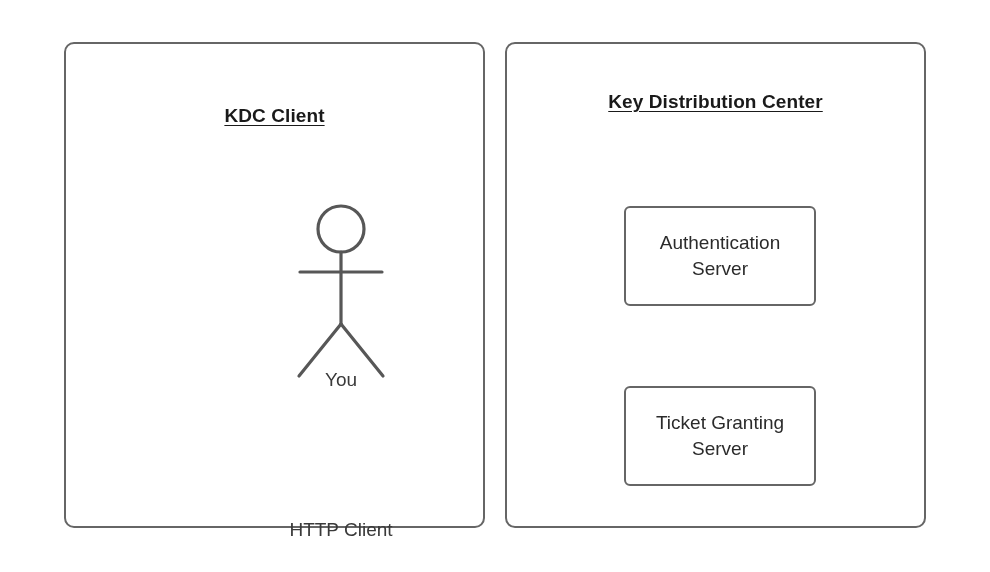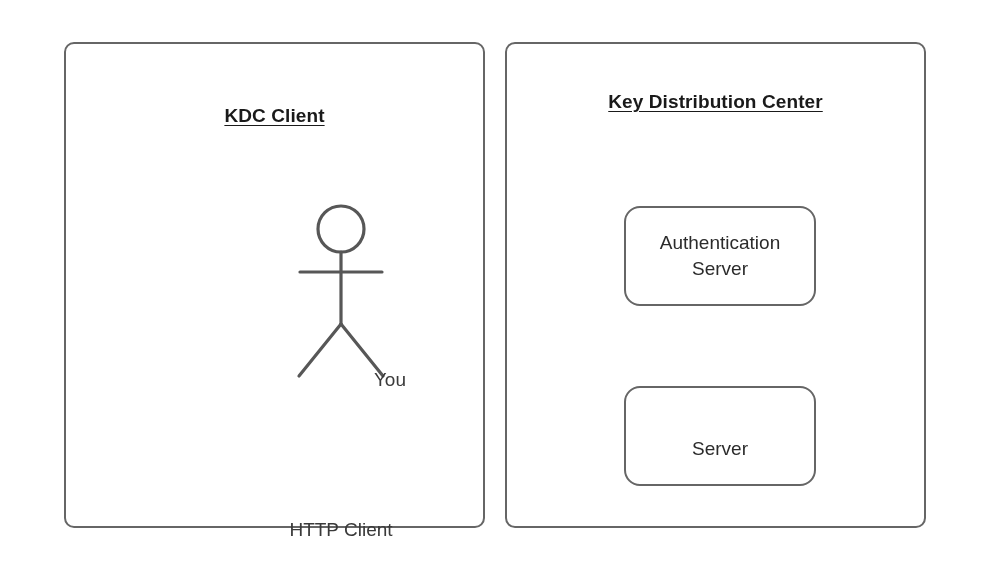--- a/index.html
+++ b/index.html
@@ -74,21 +74,21 @@
     top: 150px;
     width: 130px;
     height: 190px;
   }
   #actor-you svg { display: block; }
 
   .figure-label {
     position: absolute;
     left: 0;
     width: 100%;
-    text-align: right;
+    text-align: center;
     font-size: 19px;
     color: #3a3a3a;
     line-height: 24px;
   }
   #label-you {
     top: 324px;
     left: 210px;
     width: 130px;
   }
 
@@ -114,21 +114,21 @@
   }
 
   
   .server-box {
     position: absolute;
     box-sizing: border-box;
     left: 624px;
     width: 192px;
     height: 100px;
     border: 2px solid #666666;
-    border-radius: 16px;
+    border-radius: 6px;
     background: #ffffff;
     display: flex;
     align-items: center;
     justify-content: center;
     text-align: center;
     font-size: 19px;
     color: #2b2b2b;
     line-height: 26px;
     padding: 0 10px;
   }
@@ -173,18 +173,18 @@
 
   <div class="server-box" id="server-box-authentication">
     <span>
       <span>Authentication</span><br>
       <span>Server</span>
     </span>
   </div>
 
   <div class="server-box" id="server-box-ticket-granting">
     <span>
-      <br>
+      <span>Ticket Granting</span><br>
       <span>Server</span>
     </span>
   </div>
 
 </div>
 
 </body></html>

